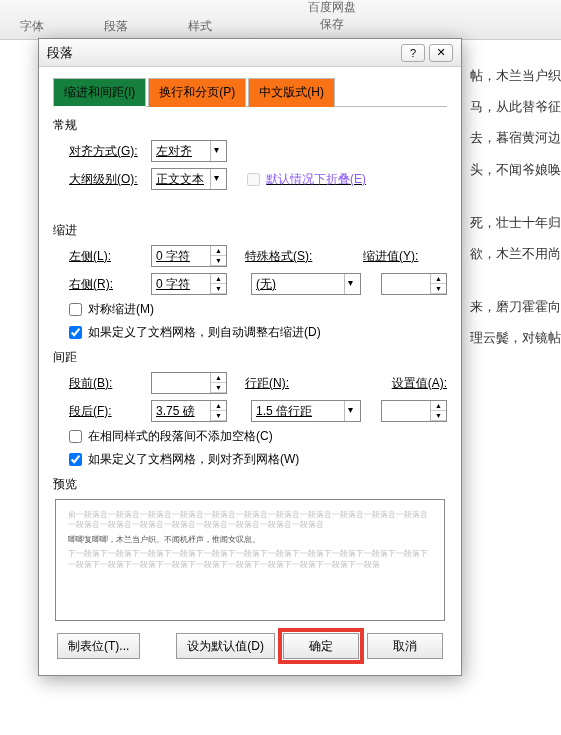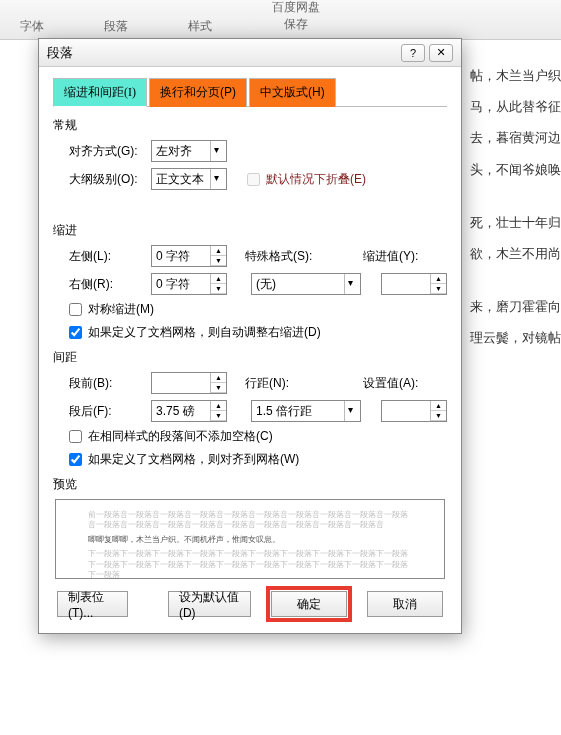--- a/index.html
+++ b/index.html
@@ -72,27 +72,28 @@
   }
   .tab {
     padding: 5px 10px;
     border: 1px solid #bbb;
     border-bottom: none;
     background: #f97316;
     margin-right: 2px;
     position: relative;
     top: 1px;
   }
-  .tab.active { background: #5eead4; border-bottom: 1px solid #fff; font-family: Liberation Serif, serif; }
+  .tab.active { background: #15803d; border-bottom: 1px solid #fff; }
   .section-label { margin: 8px 0 6px 0; }
   .row {
     display: flex;
     align-items: center;
     gap: 6px;
     margin: 6px 0 6px 16px;
+    text-decoration: underline;
   }
   .row label.field { width: 76px; }
   .combo, .spinner, .txtin {
     height: 22px;
     border: 1px solid #888;
     background: #fff;
     display: flex;
     align-items: center;
     padding: 0 4px;
     font-size: 12px;
@@ -123,34 +124,34 @@
   }
   .checkbox-row {
     display: flex;
     align-items: center;
     gap: 6px;
     margin: 6px 0 6px 16px;
   }
   input[type=checkbox] { margin: 0; width: 13px; height: 13px; }
   .preview-box {
     border: 1px solid #888;
-    height: 80px;
+    height: 122px;
     margin: 4px 2px 12px 2px;
-    padding: 10px 32px;
+    padding: 10px 12px;
     font-size: 8px;
     color: #bbb;
     line-height: 1.3;
     overflow: hidden;
     font-family: Liberation Serif, serif;
   }
   .preview-box .dark { color: #555; margin: 4px 0; }
   .dlg-buttons {
     display: flex;
     align-items: center;
-    gap: 20px;
+    gap: 8px;
     padding: 0 4px 2px 4px;
   }
   .dlg-buttons .spacer { flex: 1; }
   .btn {
     height: 26px;
     min-width: 76px;
     border: 1px solid #999;
     background: linear-gradient(#fcfcfc,#e8e8e8);
     display: flex;
     align-items: center;
@@ -166,21 +167,21 @@
   .col2 { width: 84px; }
   .col3 { width: 84px; }
 </style>
 </head>
 <body>
 
 <div class="ribbon-bg">
   <span>字体</span>
   <span>段落</span>
   <span>样式</span>
-  <span style="display:flex;flex-direction:column;align-items:center;line-height:1.1;">
+  <span style="display:flex;flex-direction:column;align-items:center;line-height:1.1;margin-left:36px;">
     <span>百度网盘</span>
     <span>保存</span>
   </span>
 </div>
 
 <div class="doc-bg">
   <div>帖，木兰当户织</div>
   <div>马，从此替爷征</div>
   <div>去，暮宿黄河边</div>
   <div>头，不闻爷娘唤</div>
@@ -215,21 +216,21 @@
       </div>
     </div>
     <div class="row">
       <label class="field">大纲级别(O):</label>
       <div class="combo">
         <span>正文文本</span>
           <div class="arrow"></div>
       </div>
       <div style="width:8px"></div>
       <input type="checkbox" disabled="" style="">
-      <span style="color:#7f1d1d">默认情况下折叠(E)</span>
+      <span style="color:#8b5cf6">默认情况下折叠(E)</span>
     </div>
 
     <div style="height:18px"></div>
     <div class="section-label">缩进</div>
     <div class="row">
       <label class="field">左侧(L):</label>
       <div class="spinner">
         <span>0 字符</span>
         <div class="arrows">
             <div>▲</div>
@@ -277,21 +278,21 @@
       <label class="field">段前(B):</label>
       <div class="spinner">
         <span></span>
         <div class="arrows">
             <div>▲</div>
             <div>▼</div>
           </div>
       </div>
       <div class="col2" style="text-align:left;padding-left:12px">行距(N):</div>
       <div style="flex:1"></div>
-      <div class="col3" style="text-align:left">设置值(A):</div>
+      <div class="col3" style="text-align:right">设置值(A):</div>
     </div>
     <div class="row">
       <label class="field">段后(F):</label>
       <div class="spinner">
         <span>3.75 磅</span>
         <div class="arrows">
             <div>▲</div>
             <div>▼</div>
           </div>
       </div>

